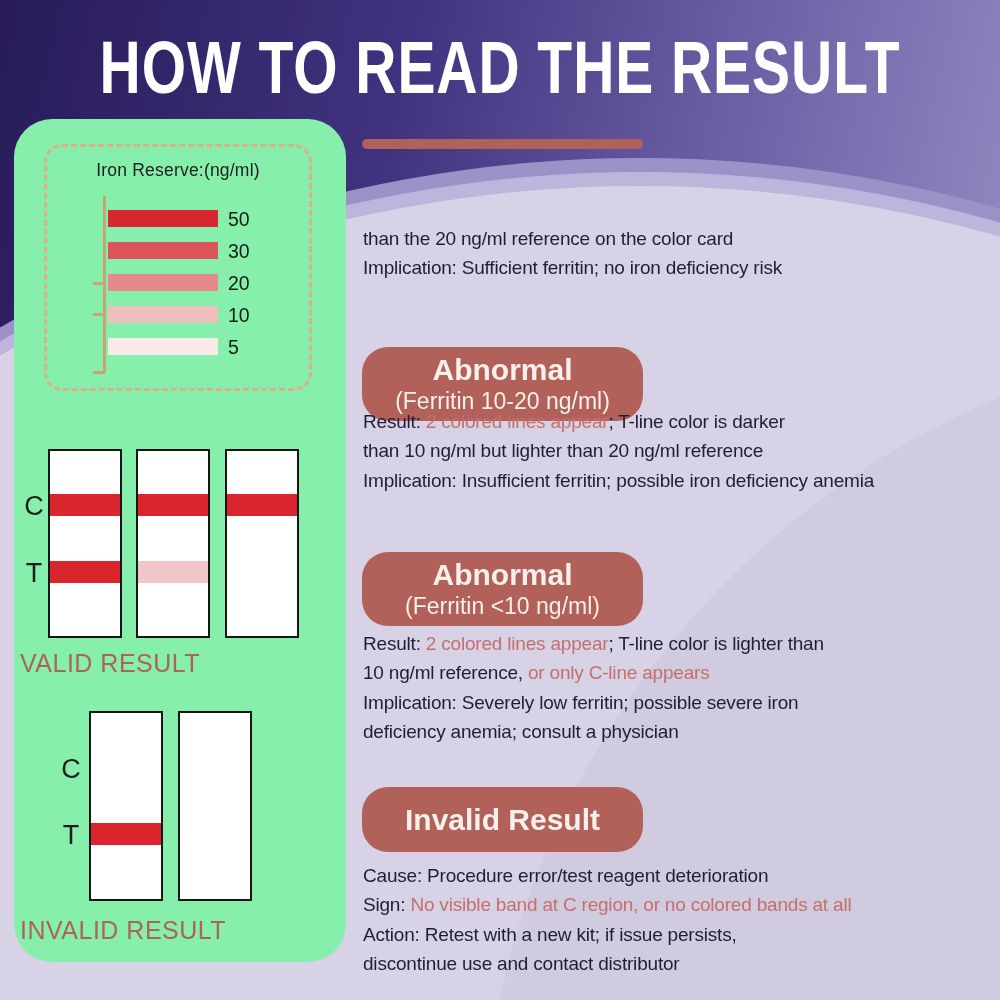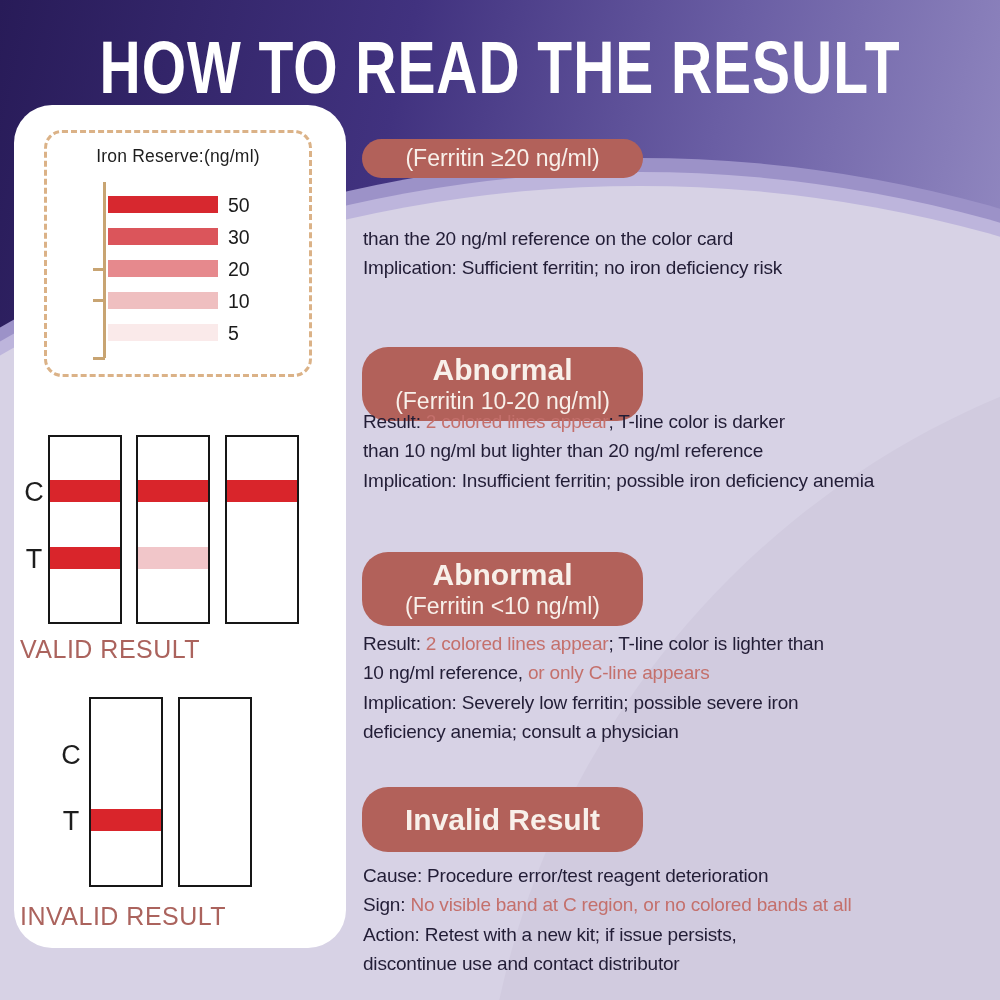--- a/index.html
+++ b/index.html
@@ -15,22 +15,22 @@
   .arc.a{top:158px;background:#9C92C8;}
   .arc.b{top:172px;background:#BDB5DC;}
   .arc.lav{top:186px;background:#D7D2E5;}
   .bg-shade{position:absolute;left:480px;top:330px;width:1700px;height:1700px;
     border-radius:50%;background:#D1CBDF;}
   
   .page-title{position:absolute;top:24px;left:0;width:100%;text-align:center;
     color:#FFFFFF;font-size:60px;font-weight:800;letter-spacing:1px;
     transform:scale(.95,1.25);transform-origin:50% 0;white-space:nowrap;}
   
-  .card{position:absolute;left:14px;top:105px;width:332px;height:843px;
-    background:#ffffff;border-radius:38px;}
+  .card{position:absolute;left:14px;top:119px;width:332px;height:843px;
+    background:#86efac;border-radius:38px;}
   
   .dashed-box{position:absolute;left:30px;top:25px;width:268px;height:247px;
     border:3px dashed #DBB287;border-radius:18px;box-sizing:border-box;}
   .cc-title{position:absolute;left:30px;top:41px;width:268px;text-align:center;
     font-size:17.5px;color:#1E1E1E;letter-spacing:.2px;}
   .axis-line{position:absolute;left:89px;top:77px;width:2.5px;height:176px;background:#C8A472;}
   .axis-tick{position:absolute;left:79px;width:12px;height:2.5px;background:#C8A472;}
   .cc-bar{position:absolute;left:94px;width:110px;height:17px;}
   .cc-bar-label{position:absolute;left:214px;width:44px;font-size:19.5px;color:#1B1B1B;}
   
@@ -113,21 +113,20 @@
         <div class="strip" style="left: 75px; height: 190px;">
           <div class="band t" style="background: rgb(217, 37, 43);"></div>
         </div>
         <div class="strip" style="left: 164px; height: 190px;"></div>
       </div>
     <div class="strip-caption" style="top:797px">INVALID RESULT</div>
   </div>
 
   <div class="sections" id="sections">
       <div class="badge" style="top: 139px;">
-        <div class="badge-sub">(Ferritin ≥20 ng/ml)</div>
       </div>
       <div class="sec-body" style="top: 224px;">
         <div class="sec-line"><span>than the 20 ng/ml reference on the color card</span></div>
         <div class="sec-line"><span>Implication: Sufficient ferritin; no iron deficiency risk</span></div>
       </div>
       <div class="badge" style="top: 347px;">
         <div class="badge-title">Abnormal</div>
         <div class="badge-sub">(Ferritin 10-20 ng/ml)</div>
       </div>
       <div class="sec-body" style="top: 407px;">

